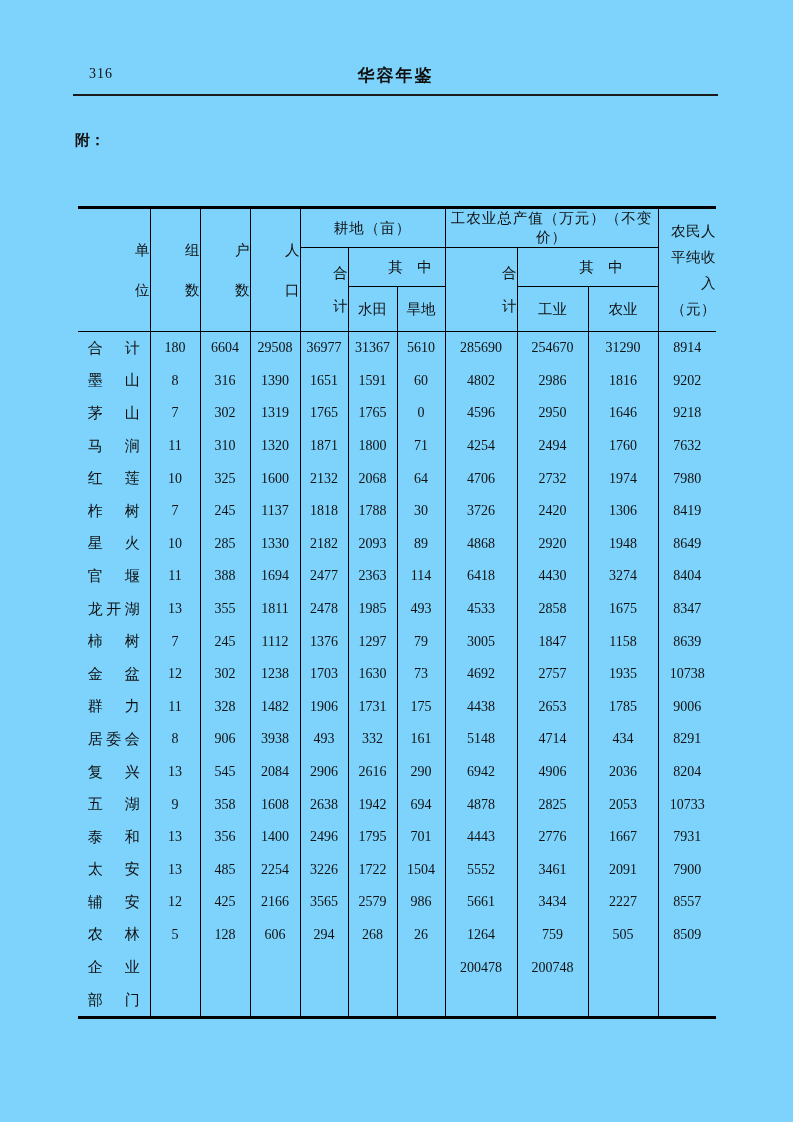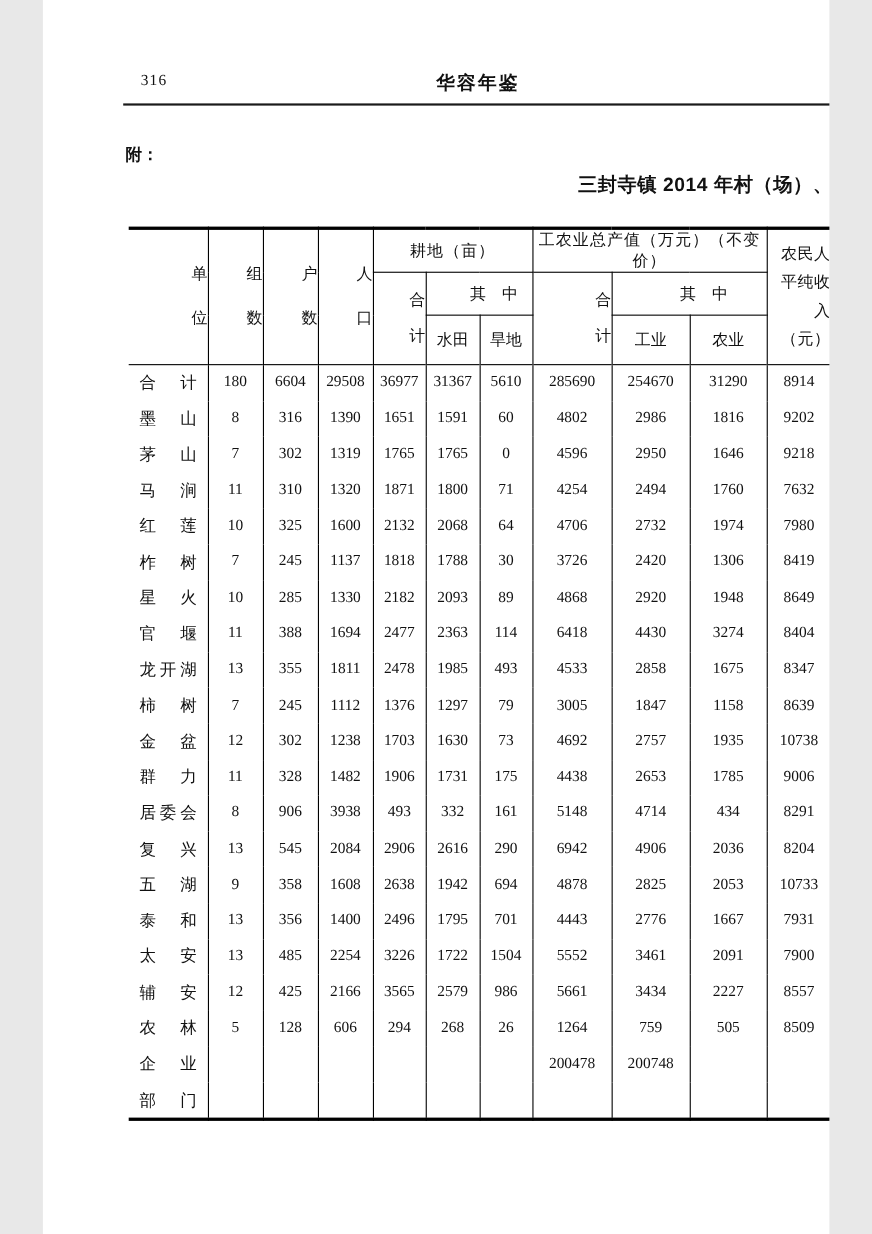--- a/index.html
+++ b/index.html
@@ -1,20 +1,20 @@
 <!DOCTYPE html>
 <html><head>
 <meta charset="utf-8">
 <style>
   html,body { margin:0; padding:0; background:#e8e8e8; }
   .doc {
     position:relative;
-    width:715px; height:1122px;
+    width:793px; height:1122px;
     margin:0 auto;
-    background:#ffffff;
+    background:#7dd3fc;
     color:#111;
     font-family:"Liberation Serif","DejaVu Serif",serif;
     overflow:hidden;
   }
   
   .running-head {
     position:absolute; top:64px; left:73px; width:645px;
     text-align:center;
     border-bottom:2px solid #1a1a1a;
     padding-bottom:7px;
@@ -80,21 +80,20 @@
 
 <div class="doc">
 
   <div class="running-head">
     <span class="pageno">316</span>
     <span class="running-title">华容年鉴</span>
   </div>
 
   <div class="attach">附：</div>
 
-  <div class="table-title">三封寺镇 2014 年村（场）、</div>
 
   <table class="stat-table">
     <colgroup>
       <col style="width:72px">
         <col style="width:50px">
         <col style="width:50px">
         <col style="width:50px">
       <col style="width:48px">
         <col style="width:49px">
         <col style="width:48px">

